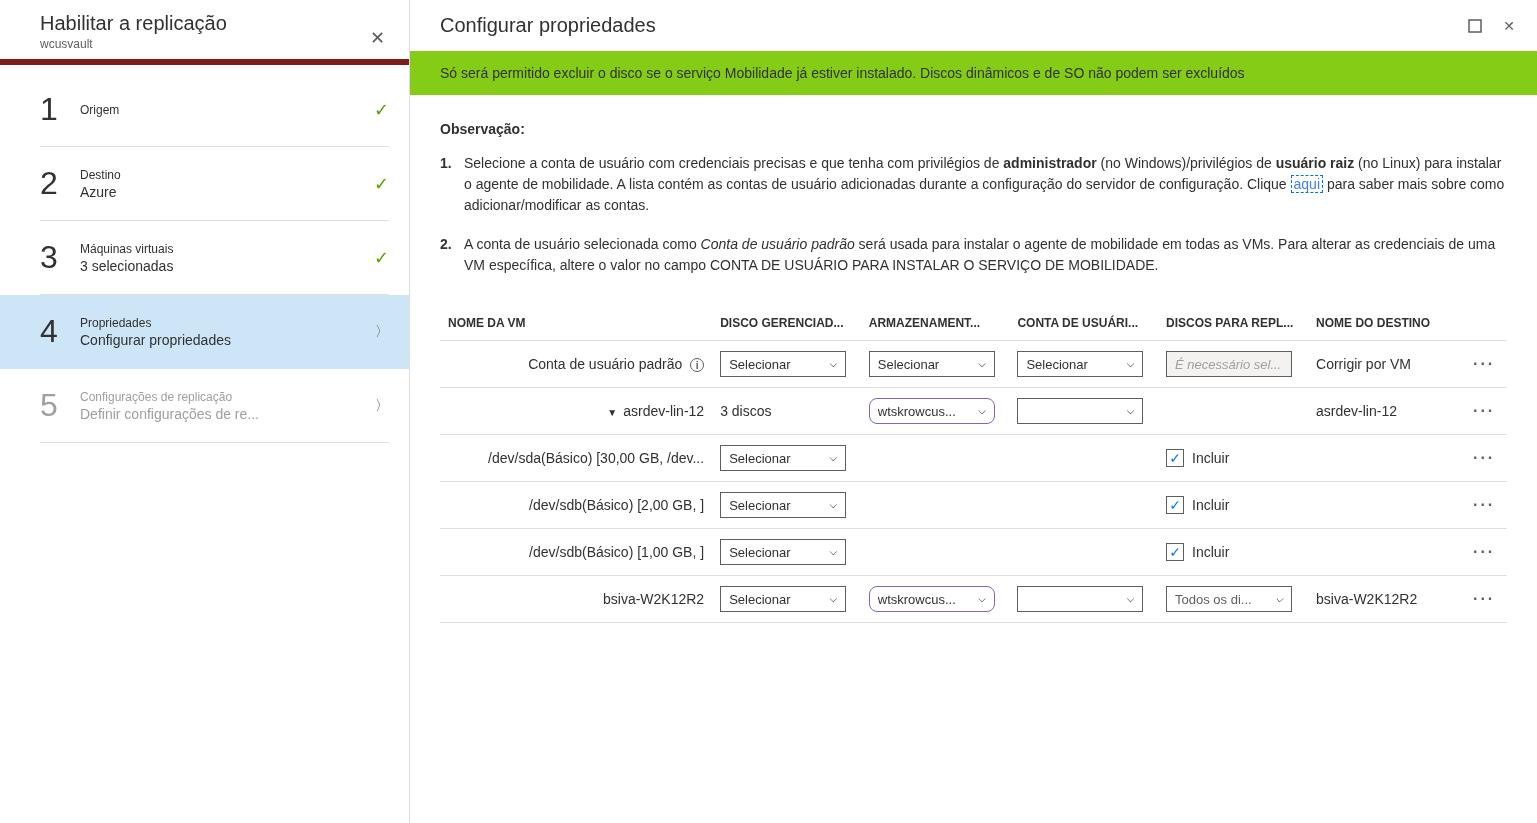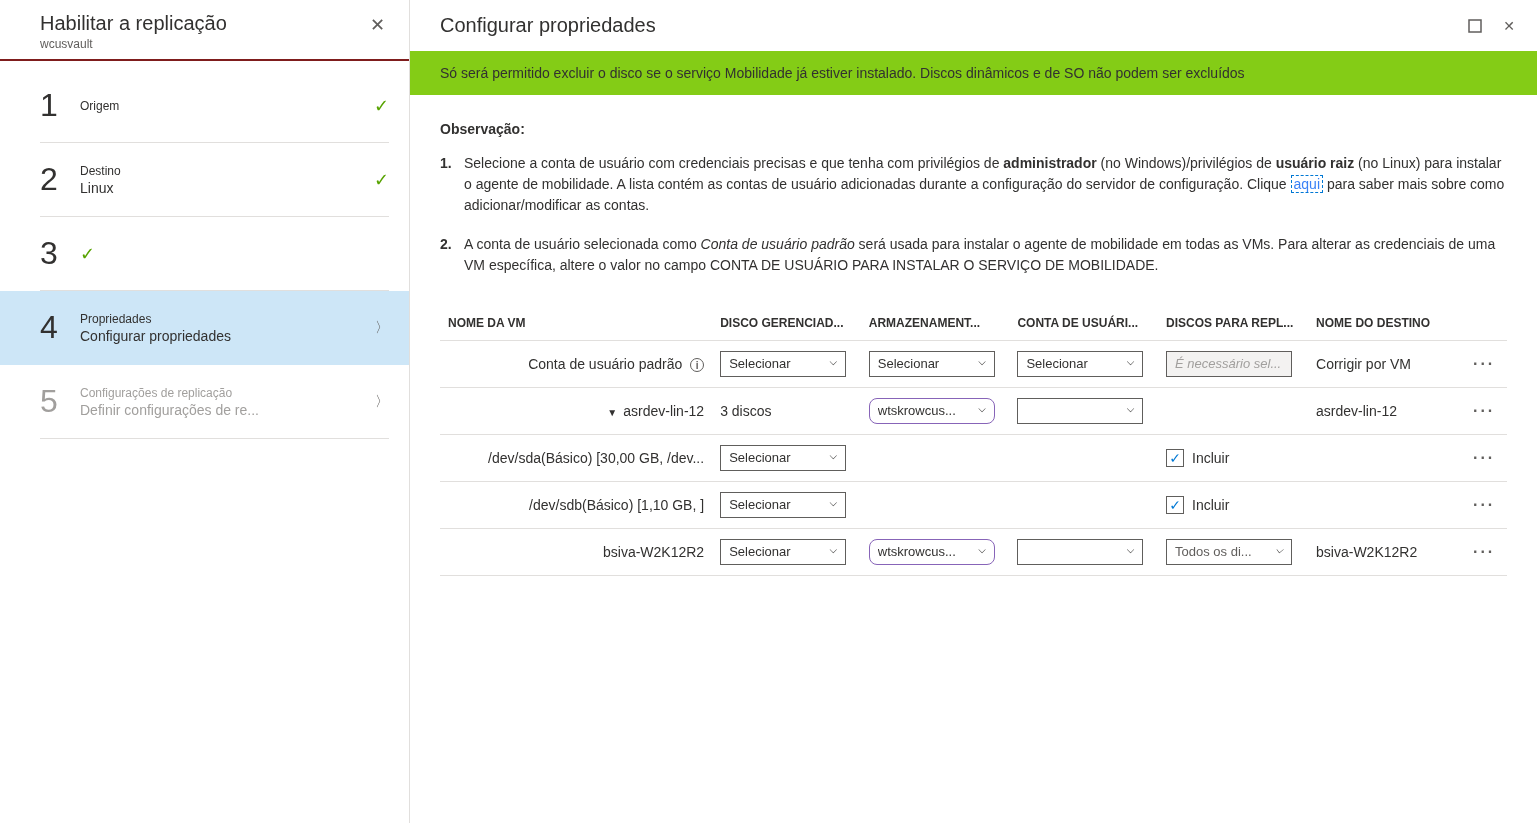--- a/index.html
+++ b/index.html
@@ -1,18 +1,18 @@
 <!DOCTYPE html>
 <html><head>
 <meta charset="utf-8">
 <style>
 * { box-sizing: border-box; margin: 0; padding: 0; }
 body { font-family: "Segoe UI", -apple-system, sans-serif; font-size: 14px; color: #323130; background: #fff; display: flex; height: 100vh; overflow: hidden; }
 .sidebar { width: 410px; border-right: 1px solid #e1dfdd; display: flex; flex-direction: column; }
-.sidebar-header { padding: 12px 20px 8px 40px; border-bottom: 2px solid #7f1d1d; display: flex; align-items: flex-start; justify-content: space-between; }
+.sidebar-header { padding: 12px 20px 8px 40px; border-bottom: 6px solid #7f1d1d; display: flex; align-items: flex-end; justify-content: space-between; }
 .sidebar-title { font-size: 20px; font-weight: 400; color: #323130; }
 .sidebar-subtitle { font-size: 12px; color: #605e5c; margin-top: 2px; }
 .close-btn { cursor: pointer; font-size: 18px; color: #605e5c; padding: 4px; line-height: 1; }
 .steps { flex: 1; overflow-y: auto; padding-top: 8px; }
 .step { display: flex; align-items: center; padding: 18px 20px 18px 40px; border-bottom: 1px solid #e1dfdd; position: relative; cursor: pointer; margin: 0 20px 0 40px; padding-left: 0; padding-right: 0;}
 .step-num { font-size: 32px; font-weight: 300; width: 40px; color: #323130; }
 .step-body { flex: 1; }
 .step-label { font-size: 12px; color: #323130; }
 .step-sublabel { font-size: 14px; color: #323130; margin-top: 2px; }
 .step.disabled .step-num, .step.disabled .step-label, .step.disabled .step-sublabel { color: #a19f9d; }
@@ -38,21 +38,21 @@
 .table th { text-align: left; font-size: 12px; font-weight: 600; color: #323130; padding: 10px 8px; border-bottom: 1px solid #e1dfdd; white-space: nowrap; overflow: hidden; text-overflow: ellipsis; }
 .table td { padding: 10px 8px; border-bottom: 1px solid #e1dfdd; vertical-align: middle; font-size: 14px; white-space: nowrap; }
 .table tr.disk-row td:first-child { padding-left: 30px; }
 .col-vm { width: 260px; max-width: 260px; }
 .col-dd { width: 140px; }
 .col-arm { width: 140px; }
 .col-acc { width: 140px; }
 .col-disks { width: 140px; }
 .col-dest { width: 150px; }
 .col-menu { width: 40px; }
-.dropdown { display: inline-flex; justify-content: space-between; border: 1px solid #605e5c; padding: 4px 8px; width: 126px; height: 26px; cursor: pointer; font-size: 13px; background: #fff; }
+.dropdown { display: inline-flex; align-items: center; justify-content: space-between; border: 1px solid #605e5c; padding: 4px 8px; width: 126px; height: 26px; cursor: pointer; font-size: 13px; background: #fff; }
 .dropdown.purple { border-color: #8764b8; border-radius: 8px; }
 .dropdown.ghost { color: #a19f9d; font-style: italic; }
 .dropdown.ghost.disabled { background: #f3f2f1; }
 .dropdown-caret { font-size: 10px; color: #323130; }
 .dropdown-text { overflow: hidden; text-overflow: ellipsis; white-space: nowrap; }
 .info-icon { display: inline-flex; align-items: center; justify-content: center; width: 14px; height: 14px; border: 1px solid #605e5c; border-radius: 50%; font-size: 10px; color: #605e5c; margin-left: 4px; font-weight: 600; }
 .expand-icon { display: inline-block; margin-right: 6px; font-size: 10px; }
 .checkbox { display: inline-flex; align-items: center; gap: 8px; }
 .checkbox-box { width: 18px; height: 18px; border: 1px solid #605e5c; display: inline-flex; align-items: center; justify-content: center; color: #0078d4; font-size: 14px; }
 .row-menu { cursor: pointer; font-size: 16px; color: #605e5c; letter-spacing: 2px; font-weight: bold; }
@@ -74,26 +74,30 @@
       <div class="step-num">1</div>
       <div class="step-body">
         <div class="step-label">Origem</div>
       </div>
       <div class="step-check">✓</div>
     </div>
     <div class="step">
       <div class="step-num">2</div>
       <div class="step-body">
         <div class="step-label">Destino</div>
-        <div class="step-sublabel">Linux</div>
+        <div class="step-sublabel">Azure</div>
       </div>
       <div class="step-check">✓</div>
     </div>
     <div class="step">
       <div class="step-num">3</div>
+      <div class="step-body">
+        <div class="step-label">Máquinas virtuais</div>
+        <div class="step-sublabel">3 selecionadas</div>
+      </div>
       <div class="step-check">✓</div>
     </div>
     <div class="step active">
       <div class="step-num">4</div>
       <div class="step-body">
         <div class="step-label">Propriedades</div>
         <div class="step-sublabel">Configurar propriedades</div>
       </div>
       <div class="step-chevron">〉</div>
     </div>
@@ -195,34 +199,49 @@
           <td></td>
             <td></td>
           <td><span class="checkbox">
                 <span class="checkbox-box">✓</span>
                 <span>Incluir</span>
               </span></td>
           <td></td>
           <td><span class="row-menu">···</span></td>
         </tr>
         <tr class="disk-row">
-          <td class="vm-name-cell">/dev/sdb(Básico) [1,10 GB, ]</td>
+          <td class="vm-name-cell">/dev/sdb(Básico) [2,00 GB, ]</td>
           <td><div class="dropdown">
                 <span class="dropdown-text">Selecionar</span>
                 <span class="dropdown-caret">⌵</span>
               </div></td>
           <td></td>
             <td></td>
           <td><span class="checkbox">
                 <span class="checkbox-box">✓</span>
                 <span>Incluir</span>
               </span></td>
           <td></td>
           <td><span class="row-menu">···</span></td>
         </tr>
+        <tr class="disk-row">
+          <td class="vm-name-cell">/dev/sdb(Básico) [1,00 GB, ]</td>
+          <td><div class="dropdown">
+                <span class="dropdown-text">Selecionar</span>
+                <span class="dropdown-caret">⌵</span>
+              </div></td>
+          <td></td>
+            <td></td>
+          <td><span class="checkbox">
+                <span class="checkbox-box">✓</span>
+                <span>Incluir</span>
+              </span></td>
+          <td></td>
+          <td><span class="row-menu">···</span></td>
+        </tr>
         <tr>
           <td class="vm-name-cell">bsiva-W2K12R2</td>
           <td><div class="dropdown">
                 <span class="dropdown-text">Selecionar</span>
                 <span class="dropdown-caret">⌵</span>
               </div></td>
           <td><div class="dropdown purple">
                 <span class="dropdown-text">wtskrowcus...</span>
                 <span class="dropdown-caret">⌵</span>
               </div></td>

